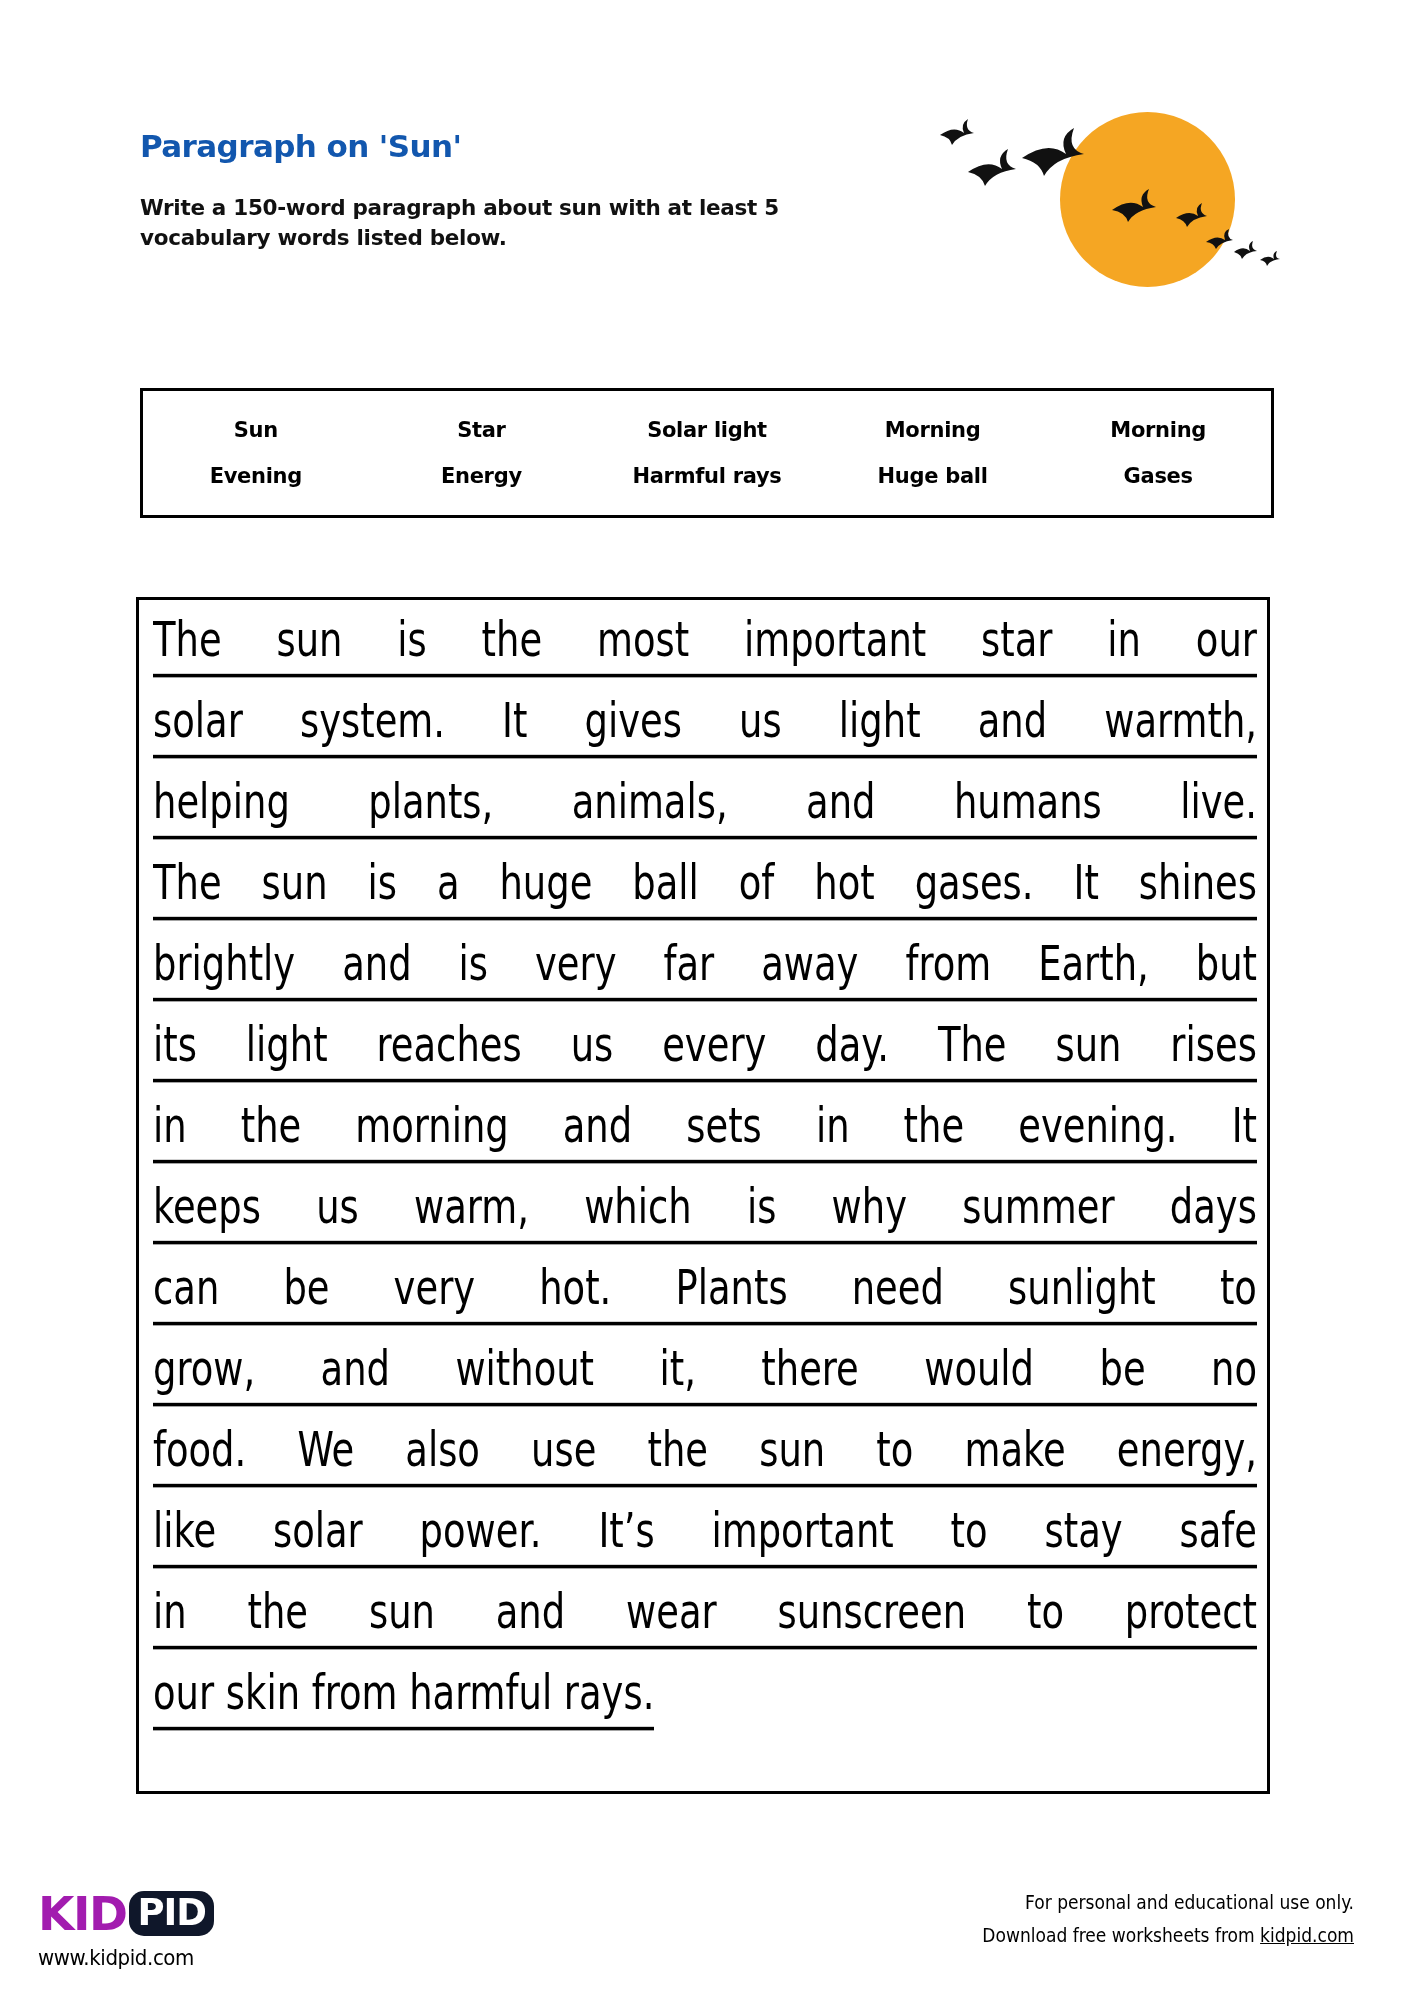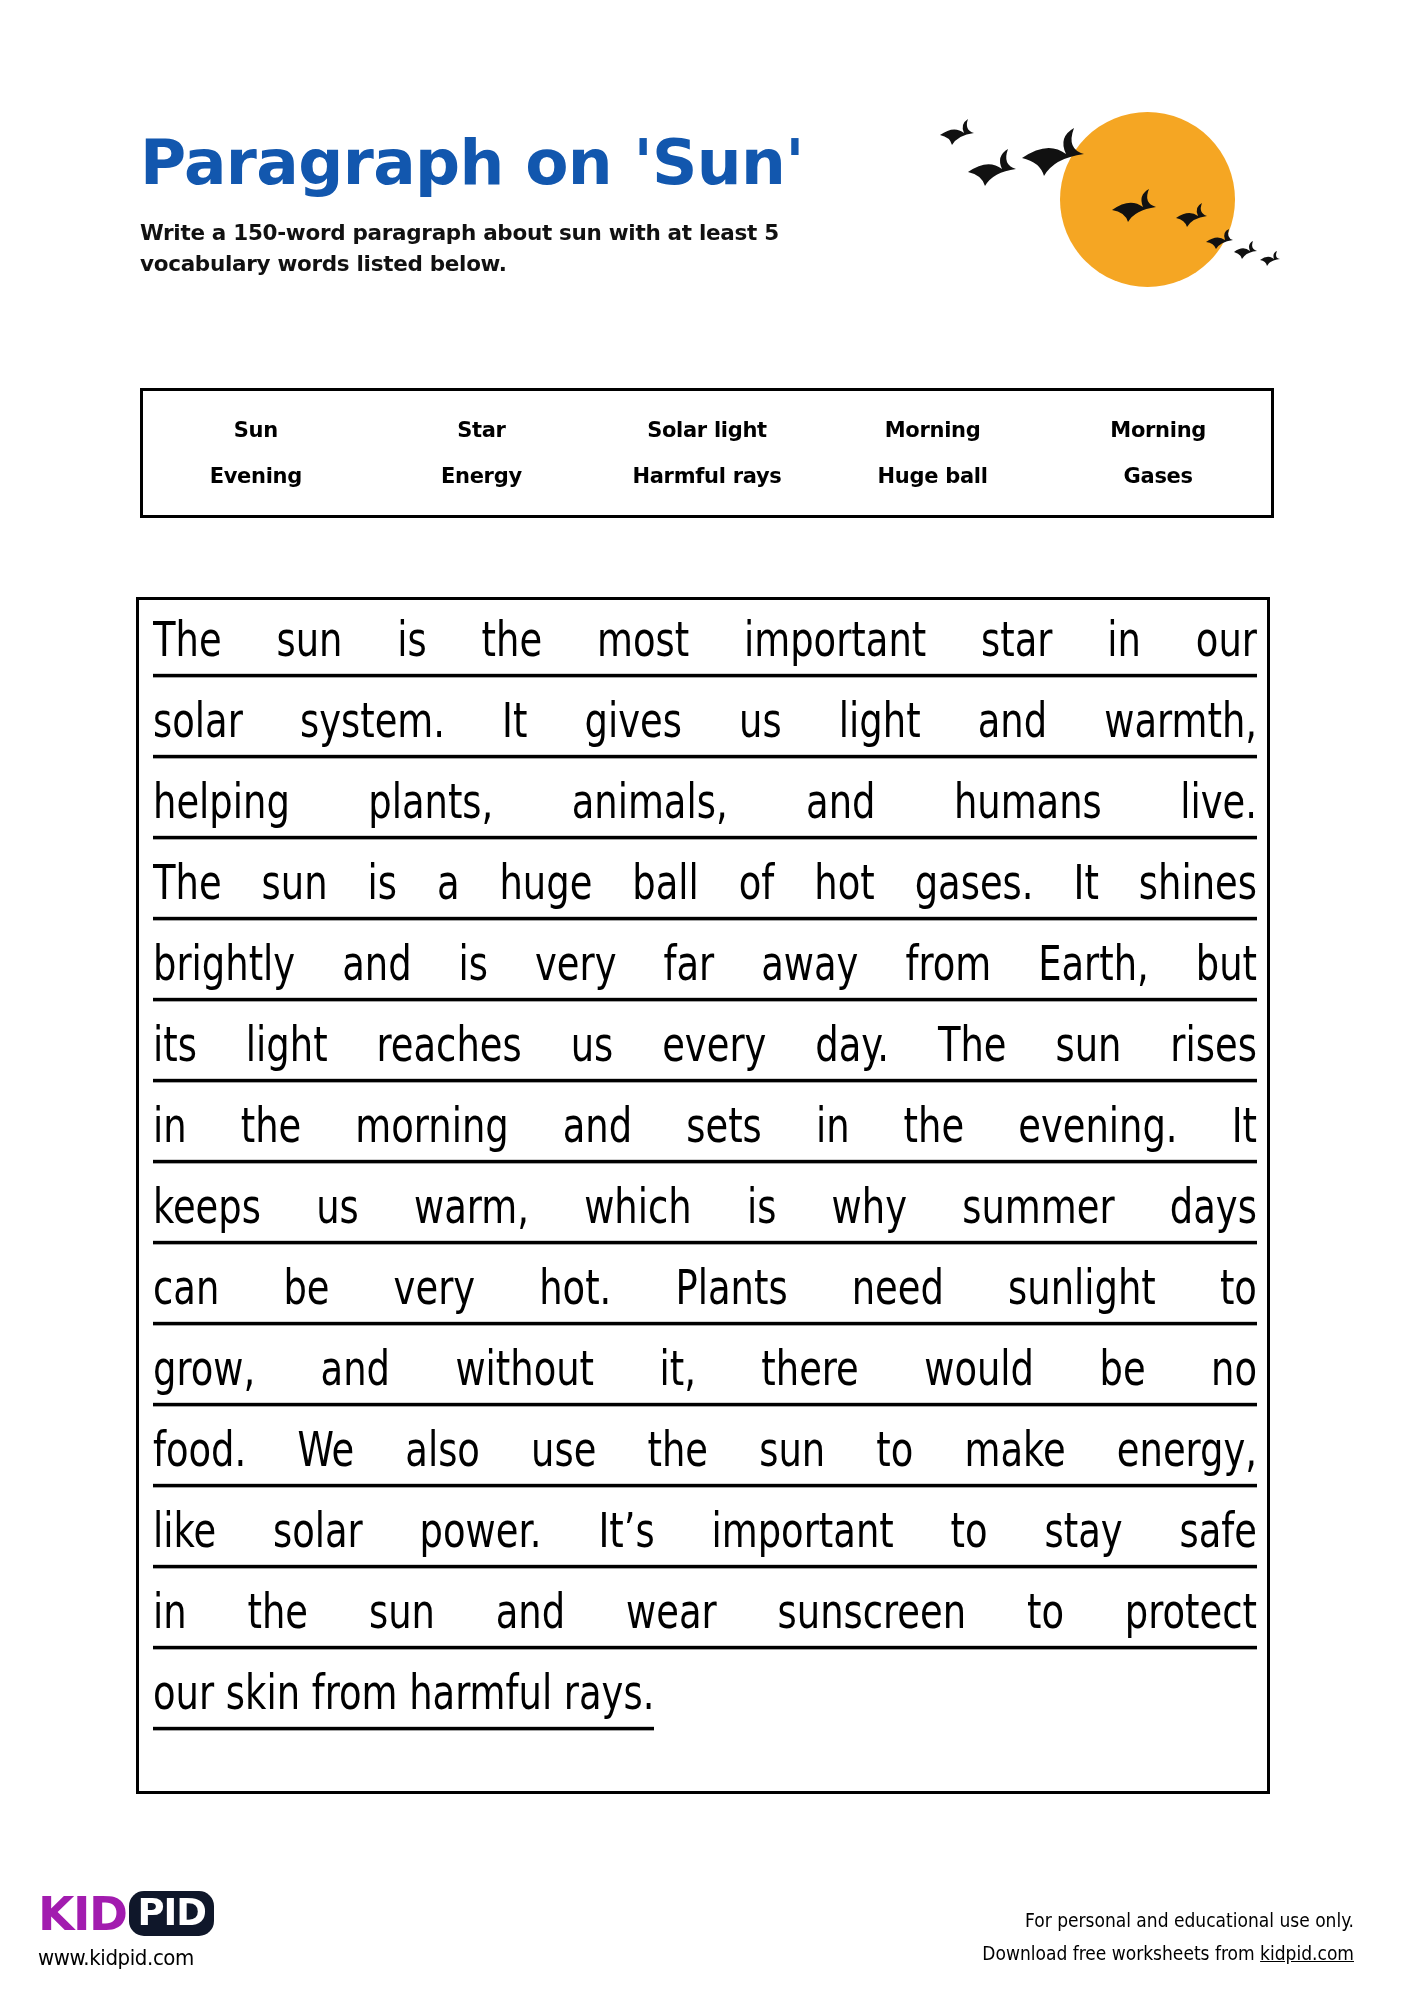--- a/index.html
+++ b/index.html
@@ -17,26 +17,26 @@
 
   
   #header {
     position: absolute;
     left: 140px;
     top: 130px;
     width: 780px;
   }
   #page-title {
     font-family: "DejaVu Sans", sans-serif;
-    font-size: 63px;
+    font-size: 31px;
     font-weight: 700;
     color: #1257ae;
     letter-spacing: -0.6px;
     line-height: 1.05;
-    margin: 0 0 22px 0;
+    margin: 0 0 30px 0;
     white-space: nowrap;
   }
   #subtitle {
     font-family: "DejaVu Sans", sans-serif;
     font-size: 21.5px;
     font-weight: 700;
     color: #111111;
     line-height: 1.42;
     letter-spacing: -0.3px;
     width: 760px;
@@ -166,21 +166,21 @@
     margin-top: 8px;
     font-family: "DejaVu Sans Condensed", "DejaVu Sans", sans-serif;
     font-size: 22px;
     font-weight: 400;
     color: #000000;
     letter-spacing: -0.4px;
   }
   #footer-notes {
     position: absolute;
     right: 60px;
-    top: 24px;
+    top: 6px;
     text-align: right;
     font-family: "DejaVu Sans Condensed", "DejaVu Sans", sans-serif;
     font-size: 19px;
     color: #000000;
     line-height: 1.75;
     margin-left: 14px;
   }
   #footer-link { text-decoration: underline; color: #000000; }
 </style>
 </head>

